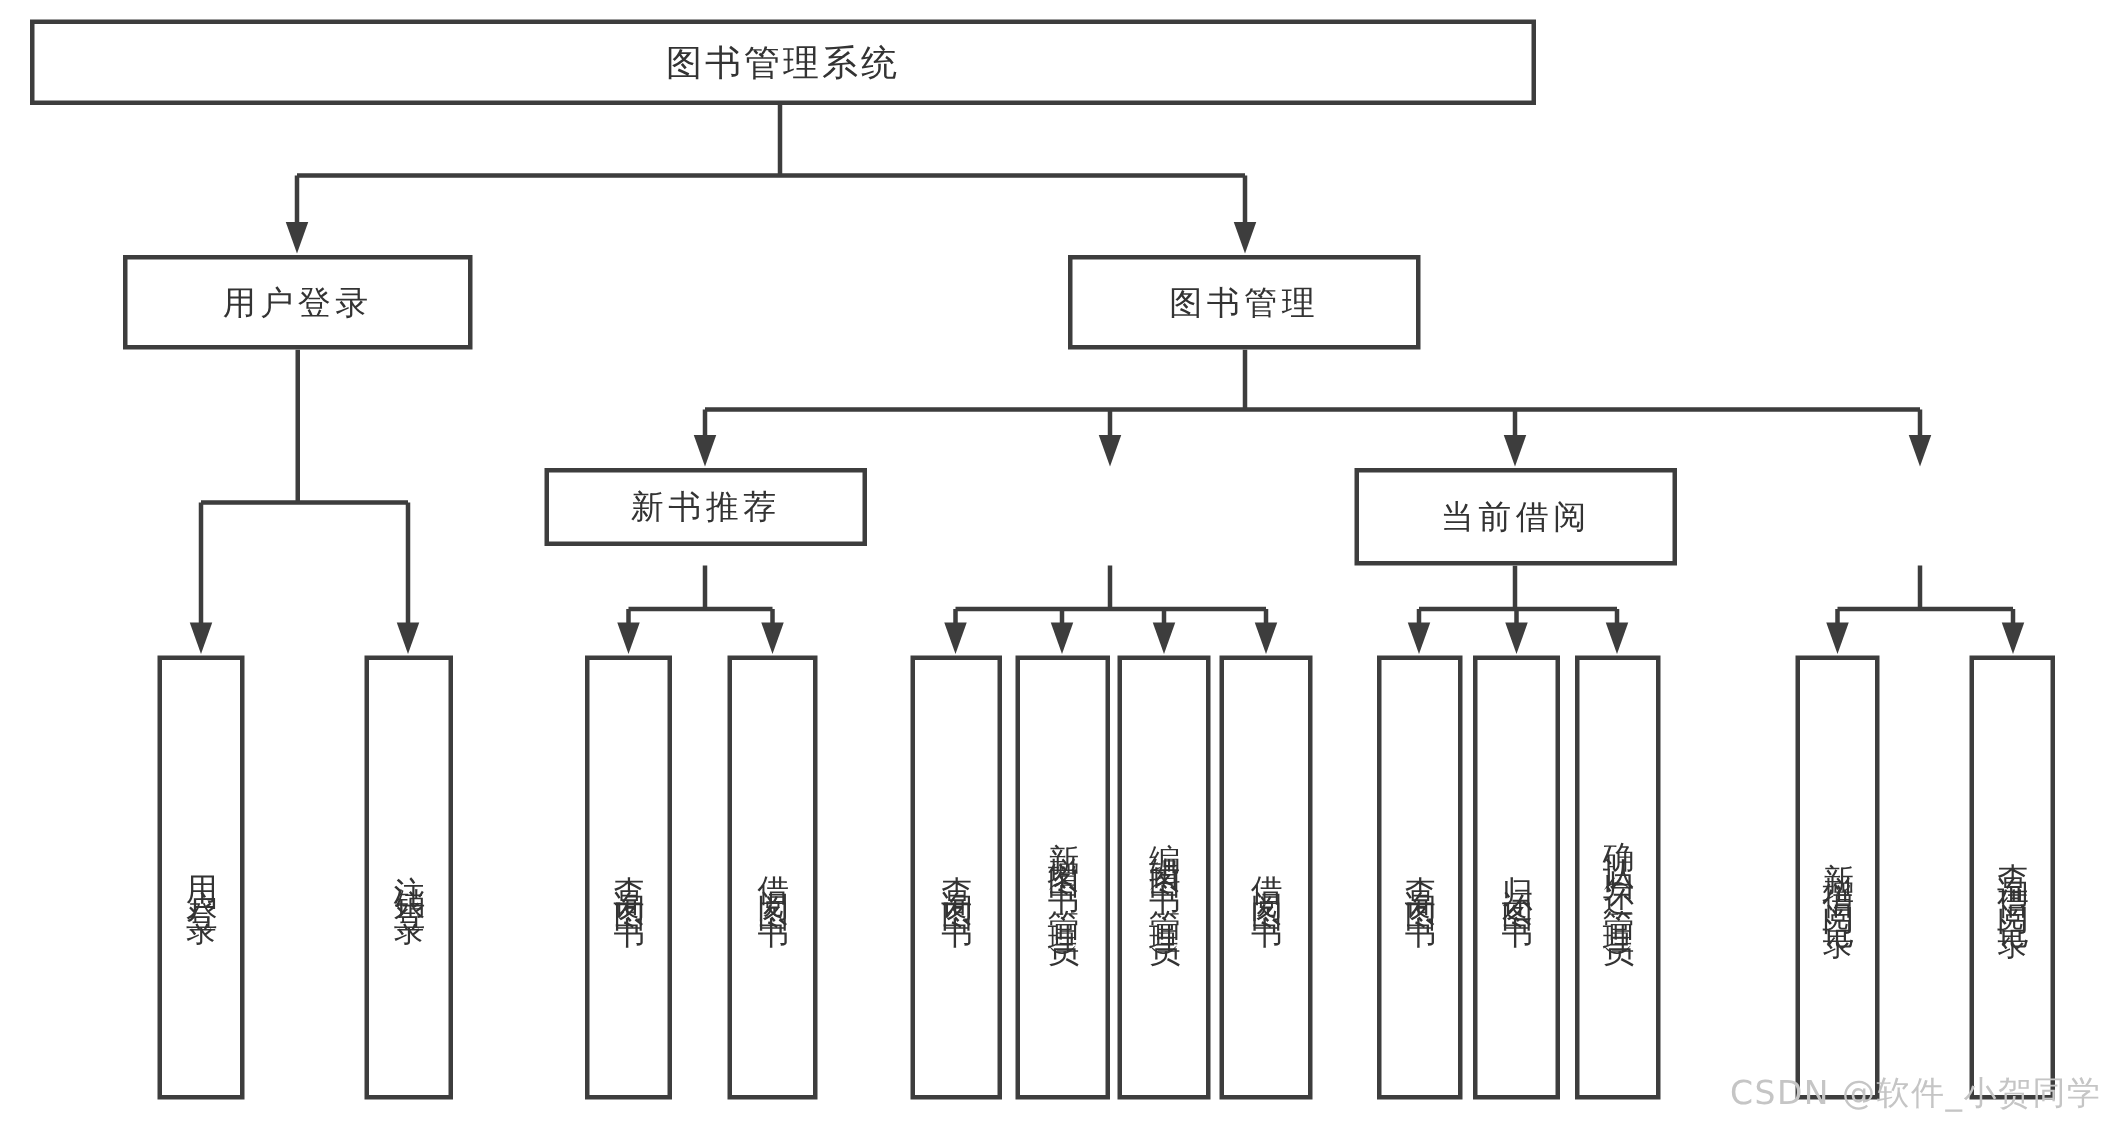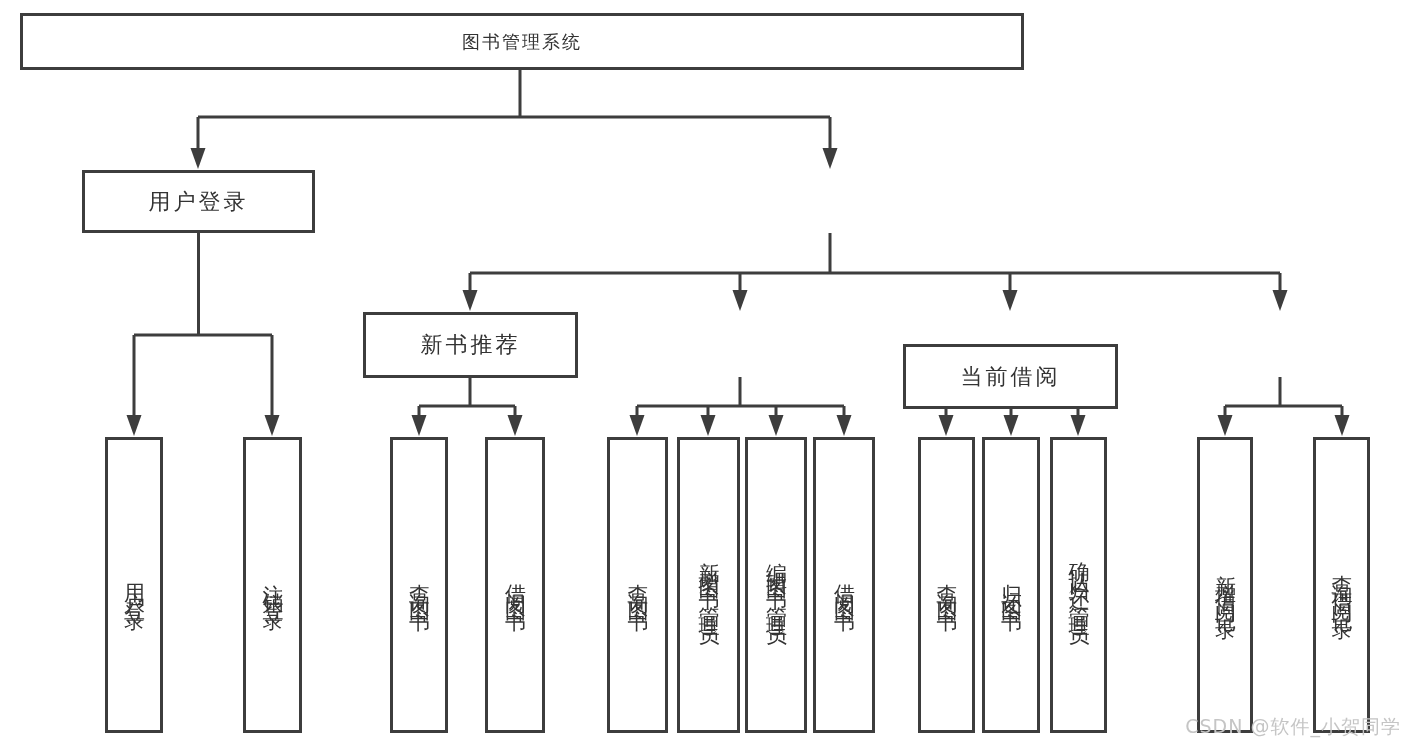--- a/index.html
+++ b/index.html
@@ -22,33 +22,33 @@
     position: absolute;
     box-sizing: border-box;
     border: 3px solid #3d3d3d;
     background: #ffffff;
     display: flex;
     align-items: center;
     justify-content: center;
     z-index: 2;
   }
   .h-node { font-size: 22px; letter-spacing: 3px; white-space: nowrap; }
-  .root-node { font-size: 18px; letter-spacing: 2px; }
+  .root-node { font-size: 24px; letter-spacing: 2px; }
   .v-node span {
     writing-mode: vertical-rl;
     text-orientation: mixed;
     font-size: 21px;
     letter-spacing: 9px;
     line-height: 1.1;
   }
   .watermark {
     position: absolute;
     right: 4px;
     top: 714px;
-    font-size: 19px;
+    font-size: 22px;
     letter-spacing: 1px;
     color: #c5c5c5;
     z-index: 5;
     white-space: nowrap;
   }
 </style>
 </head>
 <body>
 
 <div class="canvas">
@@ -89,23 +89,24 @@
       <polygon points="1003.5,415 1018.5,415 1011,436"></polygon>
       <polygon points="1070.5,415 1085.5,415 1078,436"></polygon>
       <polygon points="1217.5,415 1232.5,415 1225,436"></polygon>
       <polygon points="1334.5,415 1349.5,415 1342,436"></polygon>
     </g>
   </svg>
 
   <div class="node h-node root-node" style="left:20px; top:13px; width:1004px; height:57px;">图书管理系统</div>
 
   <div class="node h-node" style="left:82px; top:170px; width:233px; height:63px;">用户登录</div>
+  <div class="node h-node" style="left:712px; top:170px; width:235px; height:63px;">图书管理</div>
 
-  <div class="node h-node" style="left:363px; top:312px; width:215px; height:66px;">新书推荐</div>
-  <div class="node h-node" style="left:903px; top:312px; width:215px; height:65px;margin-top:32px;">当前借阅</div>
+  <div class="node h-node" style="left:363px; top:312px; width:215px; height:52px;">新书推荐</div>
+  <div class="node h-node" style="left:903px; top:312px; width:215px; height:65px;">当前借阅</div>
 
   <div class="node v-node" style="left:105px; top:437px; width:58px; height:296px;">
     <span>用户登录</span>
     </div>
   <div class="node v-node" style="left:243px; top:437px; width:59px; height:296px;">
     <span>注销登录</span>
     </div>
 
   <div class="node v-node" style="left:390px; top:437px; width:58px; height:296px;">
     <span>查询图书</span>

